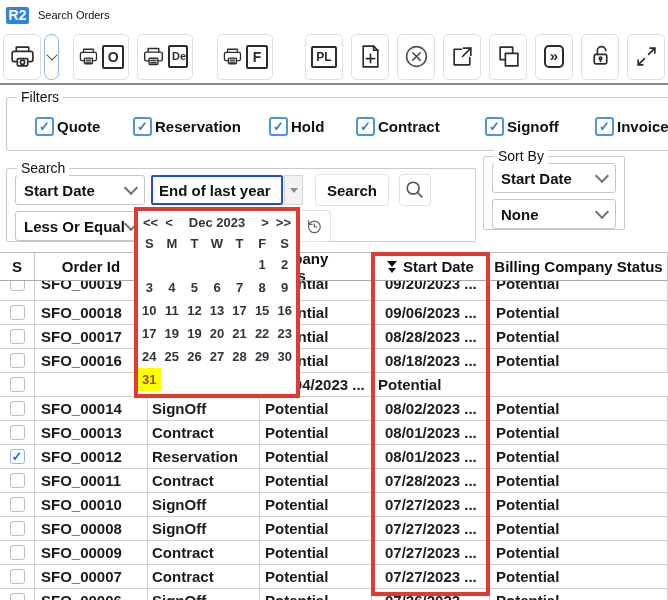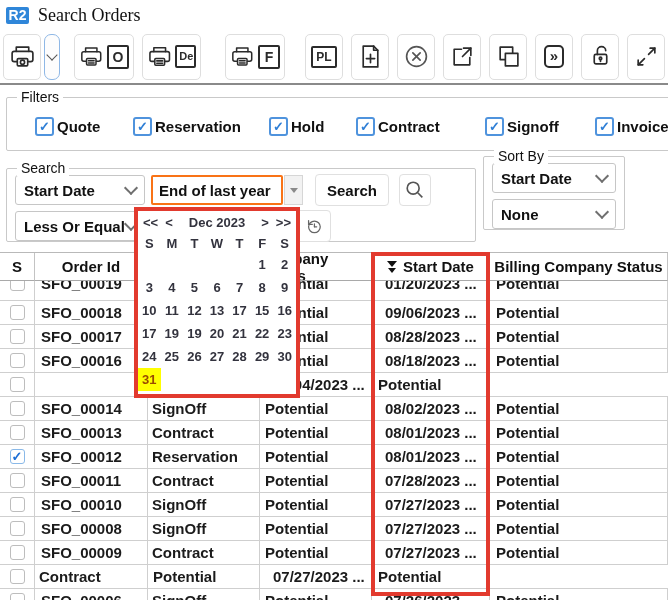--- a/index.html
+++ b/index.html
@@ -2,21 +2,21 @@
 <html><head>
 <meta charset="utf-8">
 <style>
   html,body{margin:0;padding:0;}
   body{width:668px;height:600px;position:relative;overflow:hidden;background:#fff;
        font-family:"Liberation Sans",sans-serif;color:#111;}
   
   .titlebar{height:30px;display:flex;align-items:center;padding-left:6px;gap:9px;}
   .app-badge{width:23px;height:17px;background:#2f86d9;color:#fff;font-size:14px;font-weight:bold;
              display:flex;align-items:center;justify-content:center;border-radius:2px;}
-  .title{font-size:18px;font-family:Liberation Serif, serif;}
+  .title{font-size:11px;}
   
   .toolbar{height:53px;display:flex;align-items:center;padding:0 3px;gap:8px;}
   .tbtn{height:46px;min-width:38px;background:#fff;border:1px solid #dedede;border-radius:5px;
         display:flex;align-items:center;justify-content:center;gap:3px;padding:0 4px;box-sizing:border-box;cursor:pointer;}
   .tbtn svg{display:block;stroke:#2b2b2b;fill:none;stroke-width:1.6;stroke-linecap:round;stroke-linejoin:round;}
   .chev-btn{width:17px;height:46px;border:1px solid #8fb8e6;border-radius:7px;background:#fdfdfd;
             display:flex;align-items:center;justify-content:center;margin-left:-5px;box-sizing:border-box;}
   .chev{width:7px;height:7px;border-right:1.6px solid #555;border-bottom:1.6px solid #555;
         transform:rotate(45deg);margin-top:-3px;}
   .doclabel{border:2px solid #2b2b2b;border-radius:2px;padding:3px 3px;font-weight:bold;font-size:14px;
@@ -34,21 +34,21 @@
        justify-content:center;font-size:13px;font-weight:bold;color:#2f7fd6;background:#fff;}
   .flabel{font-size:15px;font-weight:bold;}
   #search-box{left:6px;top:168px;width:468px;height:72px;}
   .srow{display:flex;align-items:center;margin:6px 0 0 8px;height:30px;}
   .select{height:30px;box-sizing:border-box;border:1px solid #c6c6c6;border-radius:3px;background:#fff;
           display:flex;align-items:center;justify-content:space-between;padding:0 8px;font-size:15px;
           font-weight:600;cursor:pointer;}
   .sel-chev{width:8px;height:8px;border-right:2px solid #6f6f6f;border-bottom:2px solid #6f6f6f;
             transform:rotate(45deg);margin-top:-4px;}
   #field-select,#op-select{width:130px;}
-  .value-input{width:132px;height:30px;box-sizing:border-box;border:2px solid #f97316;border-radius:2px;
+  .value-input{width:132px;height:30px;box-sizing:border-box;border:2px solid #1d4ed8;border-radius:2px;
                display:flex;align-items:center;padding:0 6px;font-size:15px;font-weight:600;background:#fff;}
   .value-drop{width:19px;height:30px;box-sizing:border-box;background:#f2f2f2;border:1px solid #d6d6d6;
               margin-left:1px;display:flex;align-items:center;justify-content:center;cursor:pointer;}
   .tri-down{width:0;height:0;border-left:4px solid transparent;border-right:4px solid transparent;
             border-top:5px solid #8a8a8a;}
   .btn{height:32px;box-sizing:border-box;border:1px solid #e0e0e0;border-radius:4px;background:#fff;
        display:flex;align-items:center;justify-content:center;font-size:15px;font-weight:600;cursor:pointer;}
   #search-btn{width:74px;margin-left:12px;}
   #magnifier-btn{width:32px;margin-left:10px;}
   #magnifier-btn svg{stroke:#555;fill:none;stroke-width:1.8;}
@@ -143,21 +143,21 @@
   <div class="tbtn" style="margin-left:16px;">
     <svg width="27" height="25" viewBox="0 0 26 24">
       <path d="M7 7 V3 h12 v4"></path>
         <rect x="3" y="7" width="20" height="10" rx="2"></rect>
       <rect x="8" y="14" width="10" height="7" rx="1" fill="#fff"></rect>
       <line x1="10" y1="16.5" x2="16" y2="16.5"></line>
         <line x1="10" y1="19" x2="16" y2="19"></line>
     </svg>
     <span class="doclabel">F</span>
   </div>
-  <div class="tbtn" style="margin-left:12px;">
+  <div class="tbtn" style="margin-left:24px;">
     <span class="doclabel" style="font-size:12px;">PL</span>
   </div>
   <div class="tbtn">
     <svg width="25" height="25" viewBox="0 0 24 24">
       <path d="M5 2 h10 l4 4 v16 h-14 z"></path>
         <path d="M15 2 v4 h4"></path>
       <line x1="12" y1="10" x2="12" y2="18"></line>
         <line x1="8" y1="14" x2="16" y2="14"></line>
     </svg>
   </div>
@@ -327,21 +327,21 @@
         <div class="cell c1">
           <span class="inner">SFO_00019</span>
         </div>
         <div class="cell c2">
           <span class="inner"></span>
         </div>
         <div class="cell c3">
           <span class="inner">Potential</span>
         </div>
         <div class="cell c4">
-          <span class="inner">01/20/2023 ...</span>
+          <span class="inner">09/20/2023 ...</span>
         </div>
         <div class="cell c5">
           <span class="inner">Potential</span>
         </div>
       </div>
       <div class="trow">
         <div class="cell c0">
           <span class="inner">
             <span class="cb "></span>
           </span>
@@ -577,20 +577,23 @@
         </div>
         <div class="cell c5">
           <span class="inner">Potential</span>
         </div>
       </div>
       <div class="trow">
         <div class="cell c0">
           <span class="inner">
             <span class="cb "></span>
           </span>
+        </div>
+        <div class="cell c1">
+          <span class="inner">SFO_00007</span>
         </div>
         <div class="cell c2">
           <span class="inner">Contract</span>
         </div>
         <div class="cell c3">
           <span class="inner">Potential</span>
         </div>
         <div class="cell c4">
           <span class="inner">07/27/2023 ...</span>
         </div>

